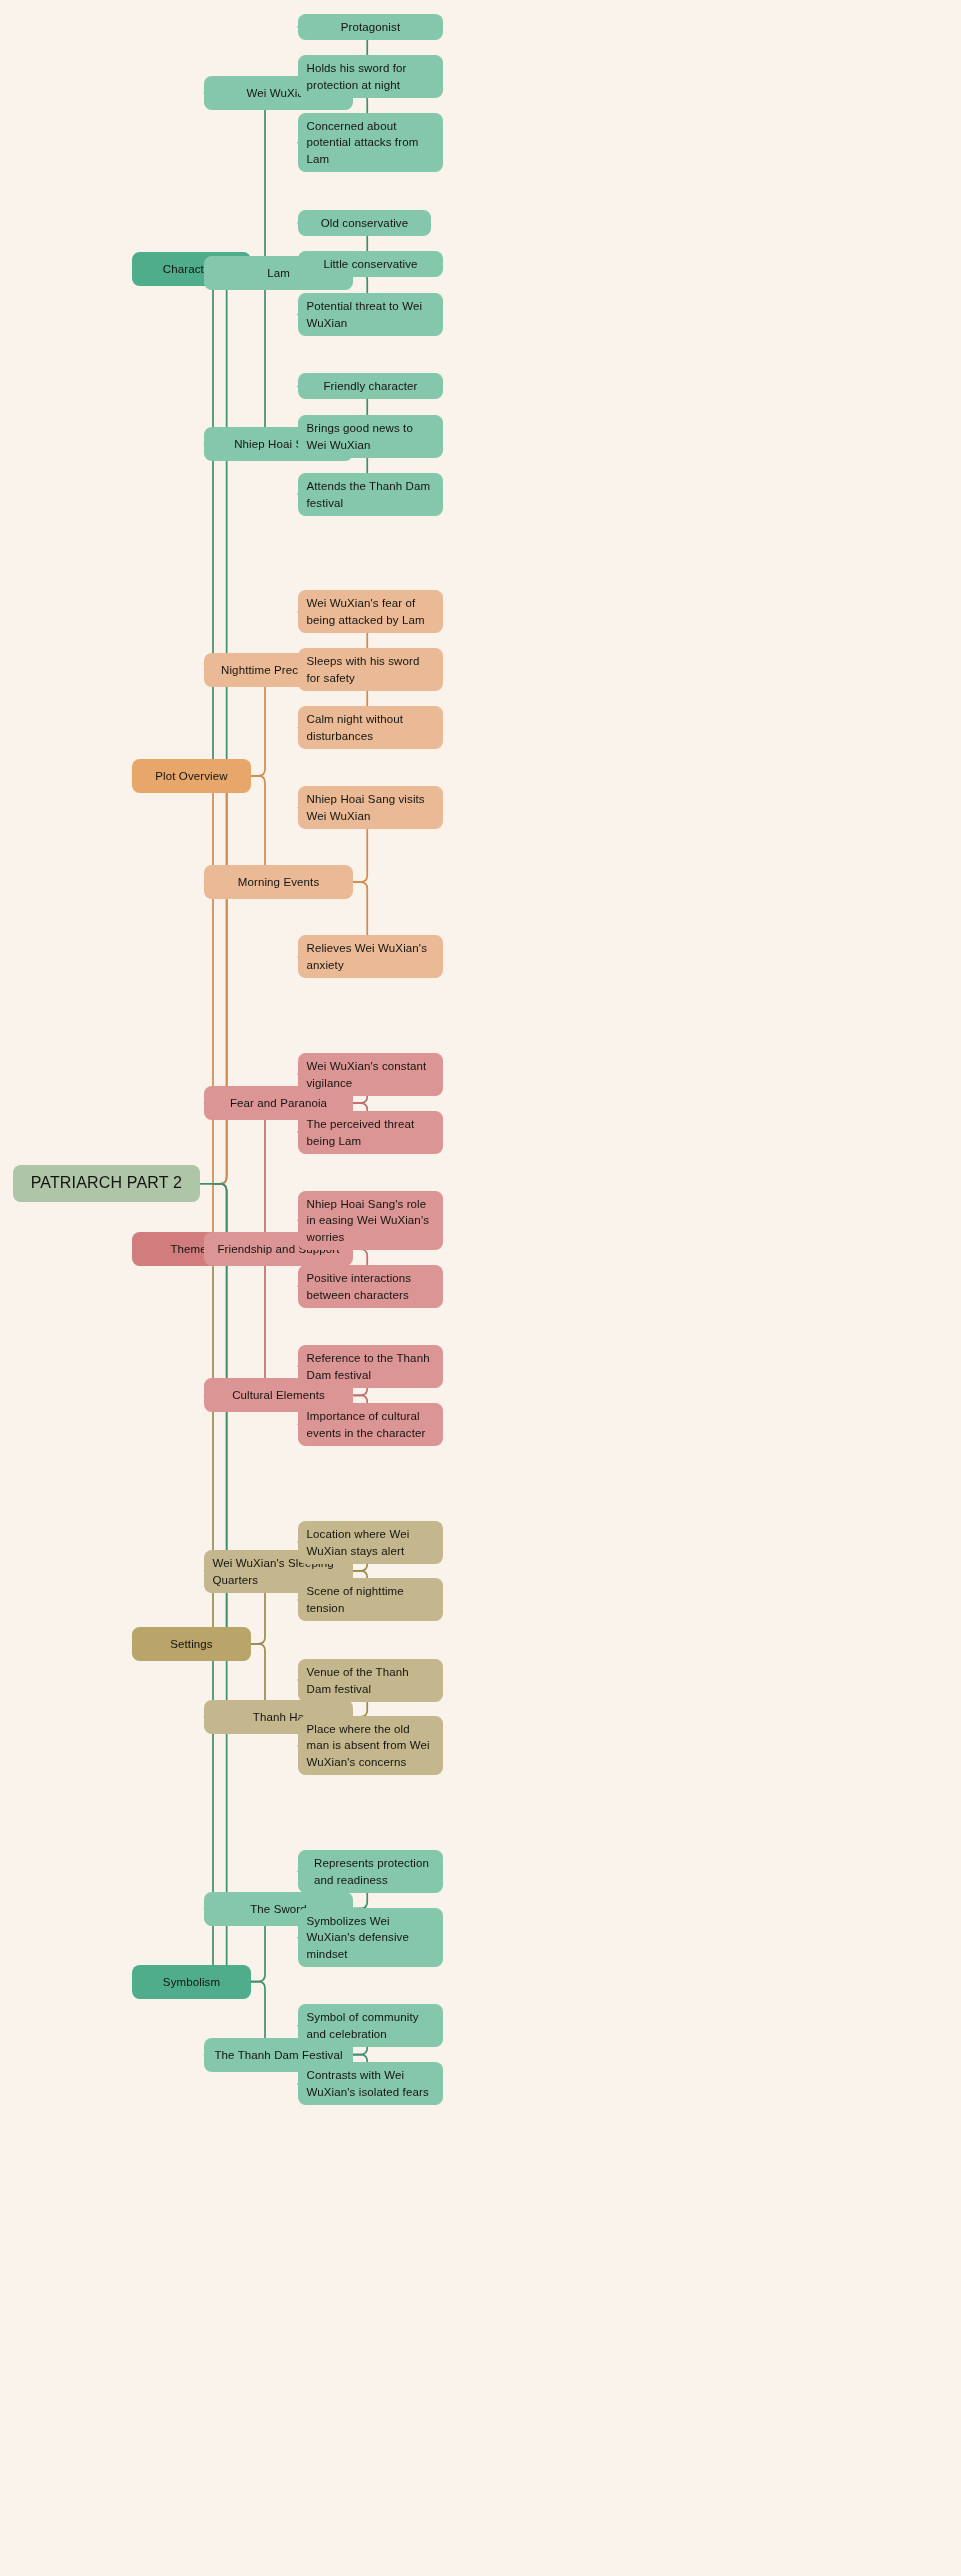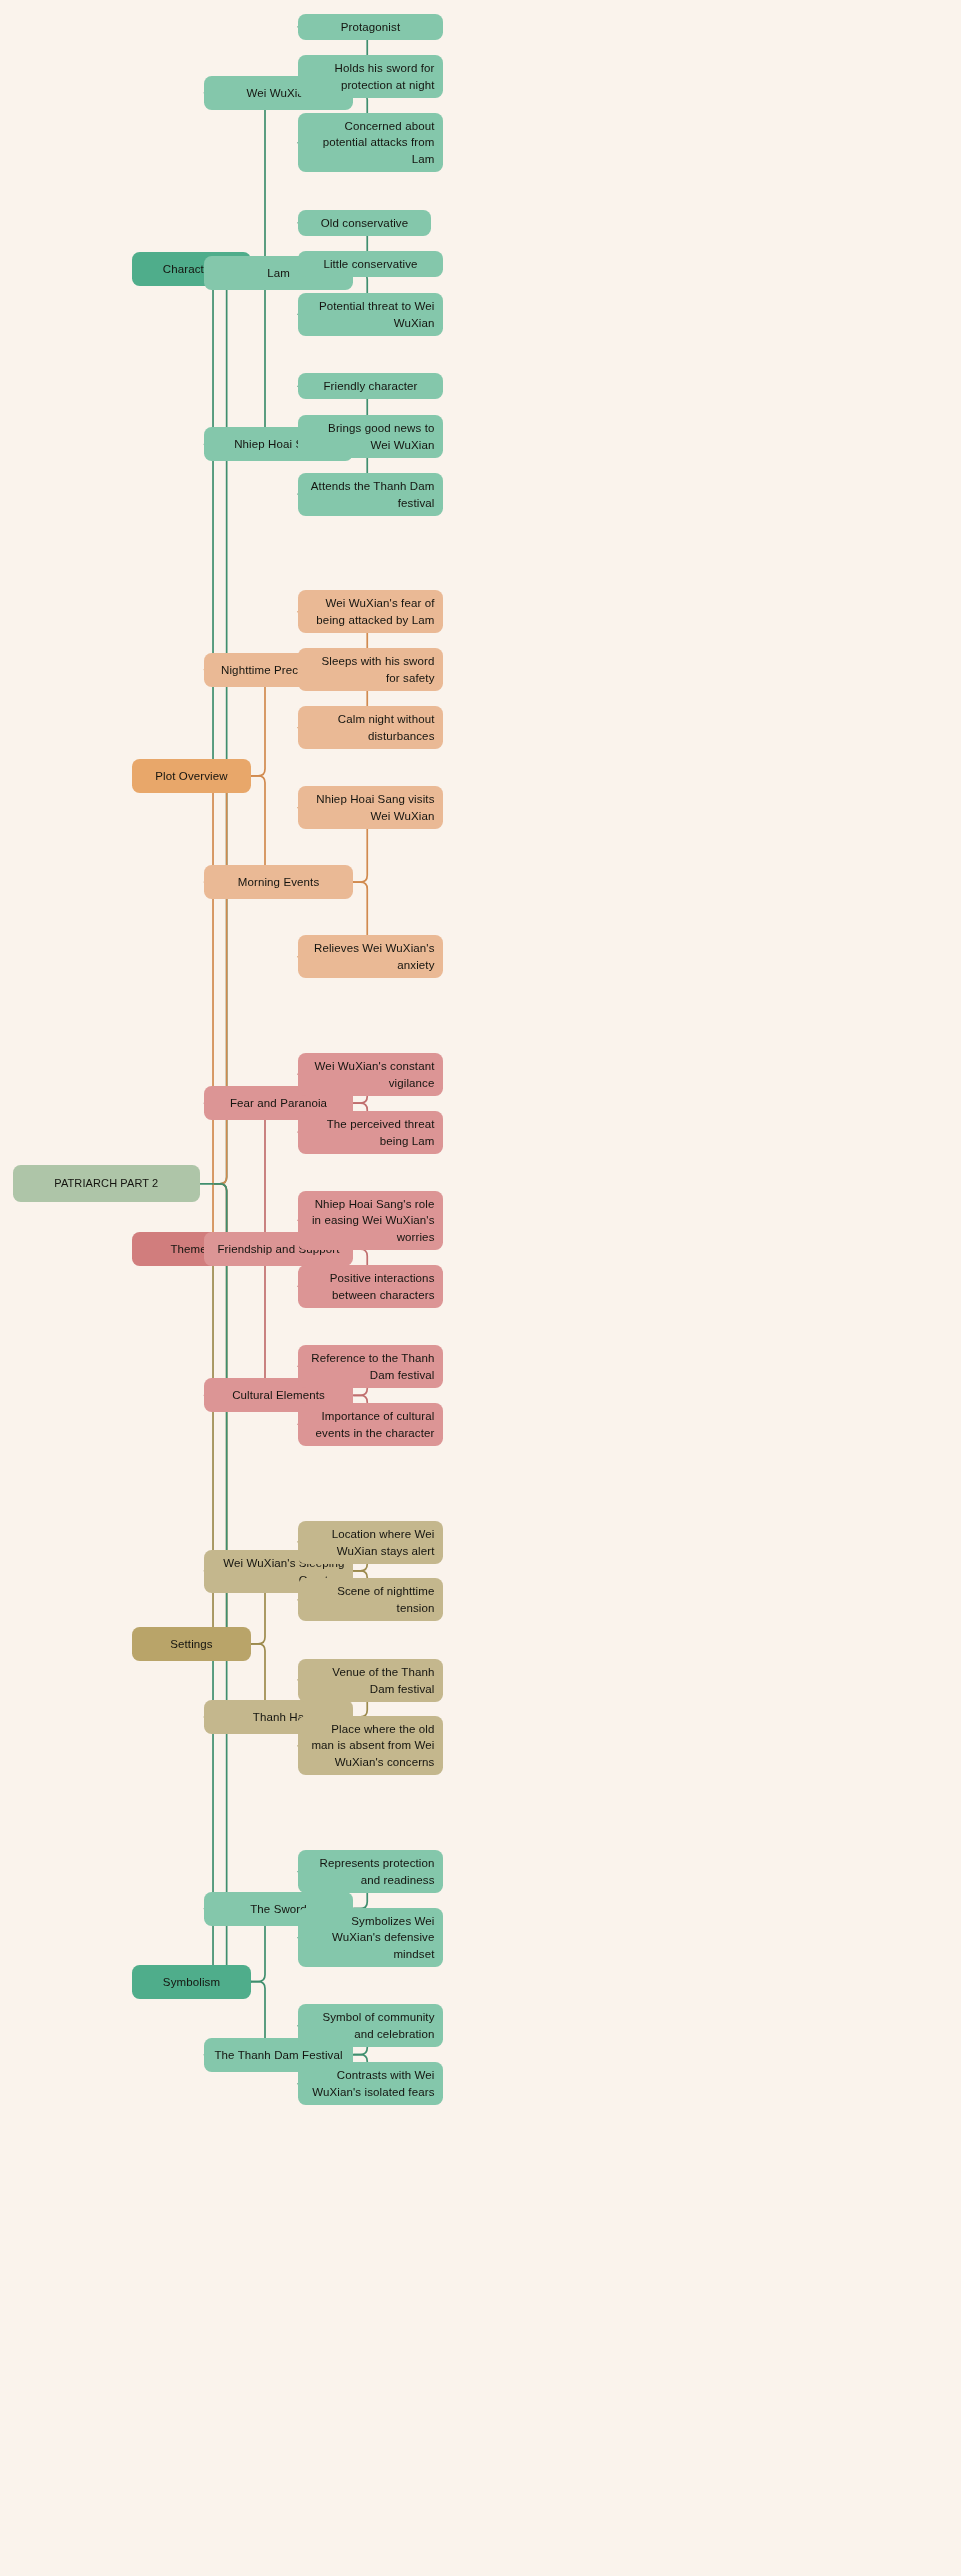--- a/index.html
+++ b/index.html
@@ -12,21 +12,21 @@
   }
   #canvas{position:absolute;inset:0;width:962px;height:2576px;}
   #edges{position:absolute;left:0;top:0;width:962px;height:2576px;}
   .node{
     position:absolute;
     box-sizing:border-box;
     border-radius:7.7px;
     display:flex;
     align-items:center;
     justify-content:center;
-    text-align:right;
+    text-align:left;
     color:#14140f;
     font-size:11.5px;
     line-height:1.42;
     padding:5.1px 8.5px;
     letter-spacing:0.01em;
   }
   .root{font-size:12px;}
 </style>
 </head>
 <body>
@@ -125,15 +125,15 @@
     <div class="node" style="left: 204px; top: 1700px; width: 149px; height: 34px; background: rgb(196, 183, 141);">Thanh Ha</div>
     <div class="node" style="left: 298px; top: 1659px; width: 145px; height: 43px; background: rgb(196, 183, 141);">Venue of the Thanh Dam festival</div>
     <div class="node" style="left: 298px; top: 1716px; width: 145px; height: 59px; background: rgb(196, 183, 141);">Place where the old man is absent from Wei WuXian's concerns</div>
     <div class="node" style="left: 132px; top: 1965px; width: 119px; height: 34px; background: rgb(79, 173, 139);">Symbolism</div>
     <div class="node" style="left: 204px; top: 1892px; width: 149px; height: 34px; background: rgb(132, 199, 171);">The Sword</div>
     <div class="node" style="left: 298px; top: 1850px; width: 145px; height: 43px; background: rgb(132, 199, 171); padding-left: 16px;">Represents protection and readiness</div>
     <div class="node" style="left: 298px; top: 1908px; width: 145px; height: 59px; background: rgb(132, 199, 171);">Symbolizes Wei WuXian's defensive mindset</div>
     <div class="node" style="left: 204px; top: 2038px; width: 149px; height: 34px; background: rgb(132, 199, 171);">The Thanh Dam Festival</div>
     <div class="node" style="left: 298px; top: 2004px; width: 145px; height: 43px; background: rgb(132, 199, 171);">Symbol of community and celebration</div>
     <div class="node" style="left: 298px; top: 2062px; width: 145px; height: 43px; background: rgb(132, 199, 171);">Contrasts with Wei WuXian's isolated fears</div>
-    <div class="node root" style="left: 12.8px; top: 1165px; width: 187px; height: 37px; background: rgb(174, 197, 168); font-size: 11px;">PATRIARCH PART 2</div>
+    <div class="node root" style="left: 12.8px; top: 1165px; width: 187px; height: 37px; background: rgb(174, 197, 168); font-size: 16px;">PATRIARCH PART 2</div>
   </div>
 
 
 </body></html>

